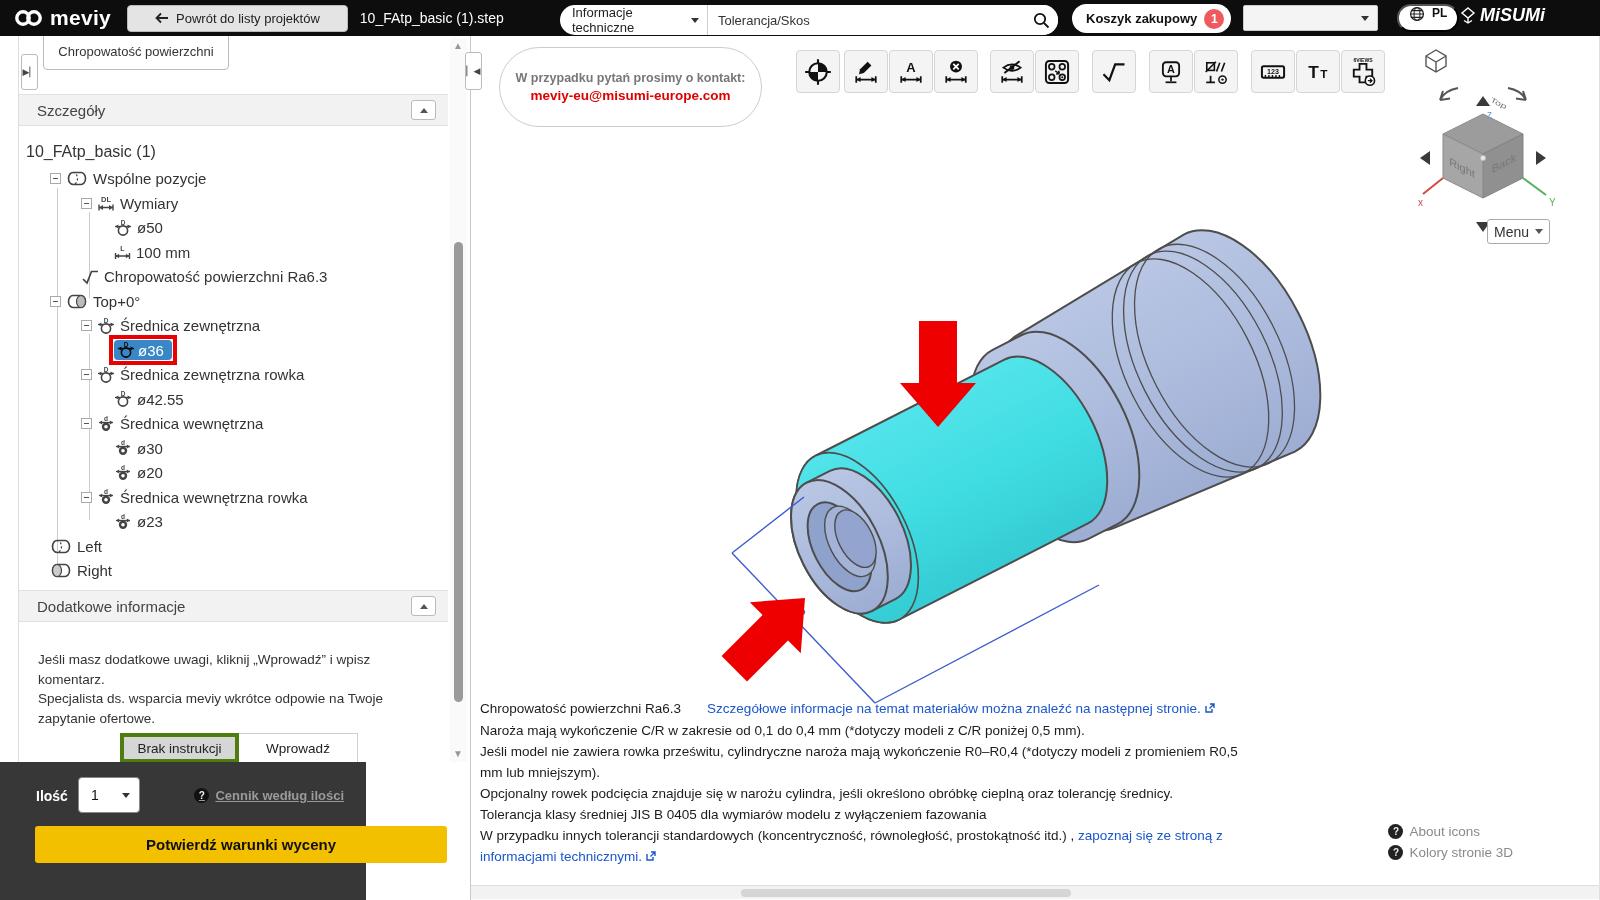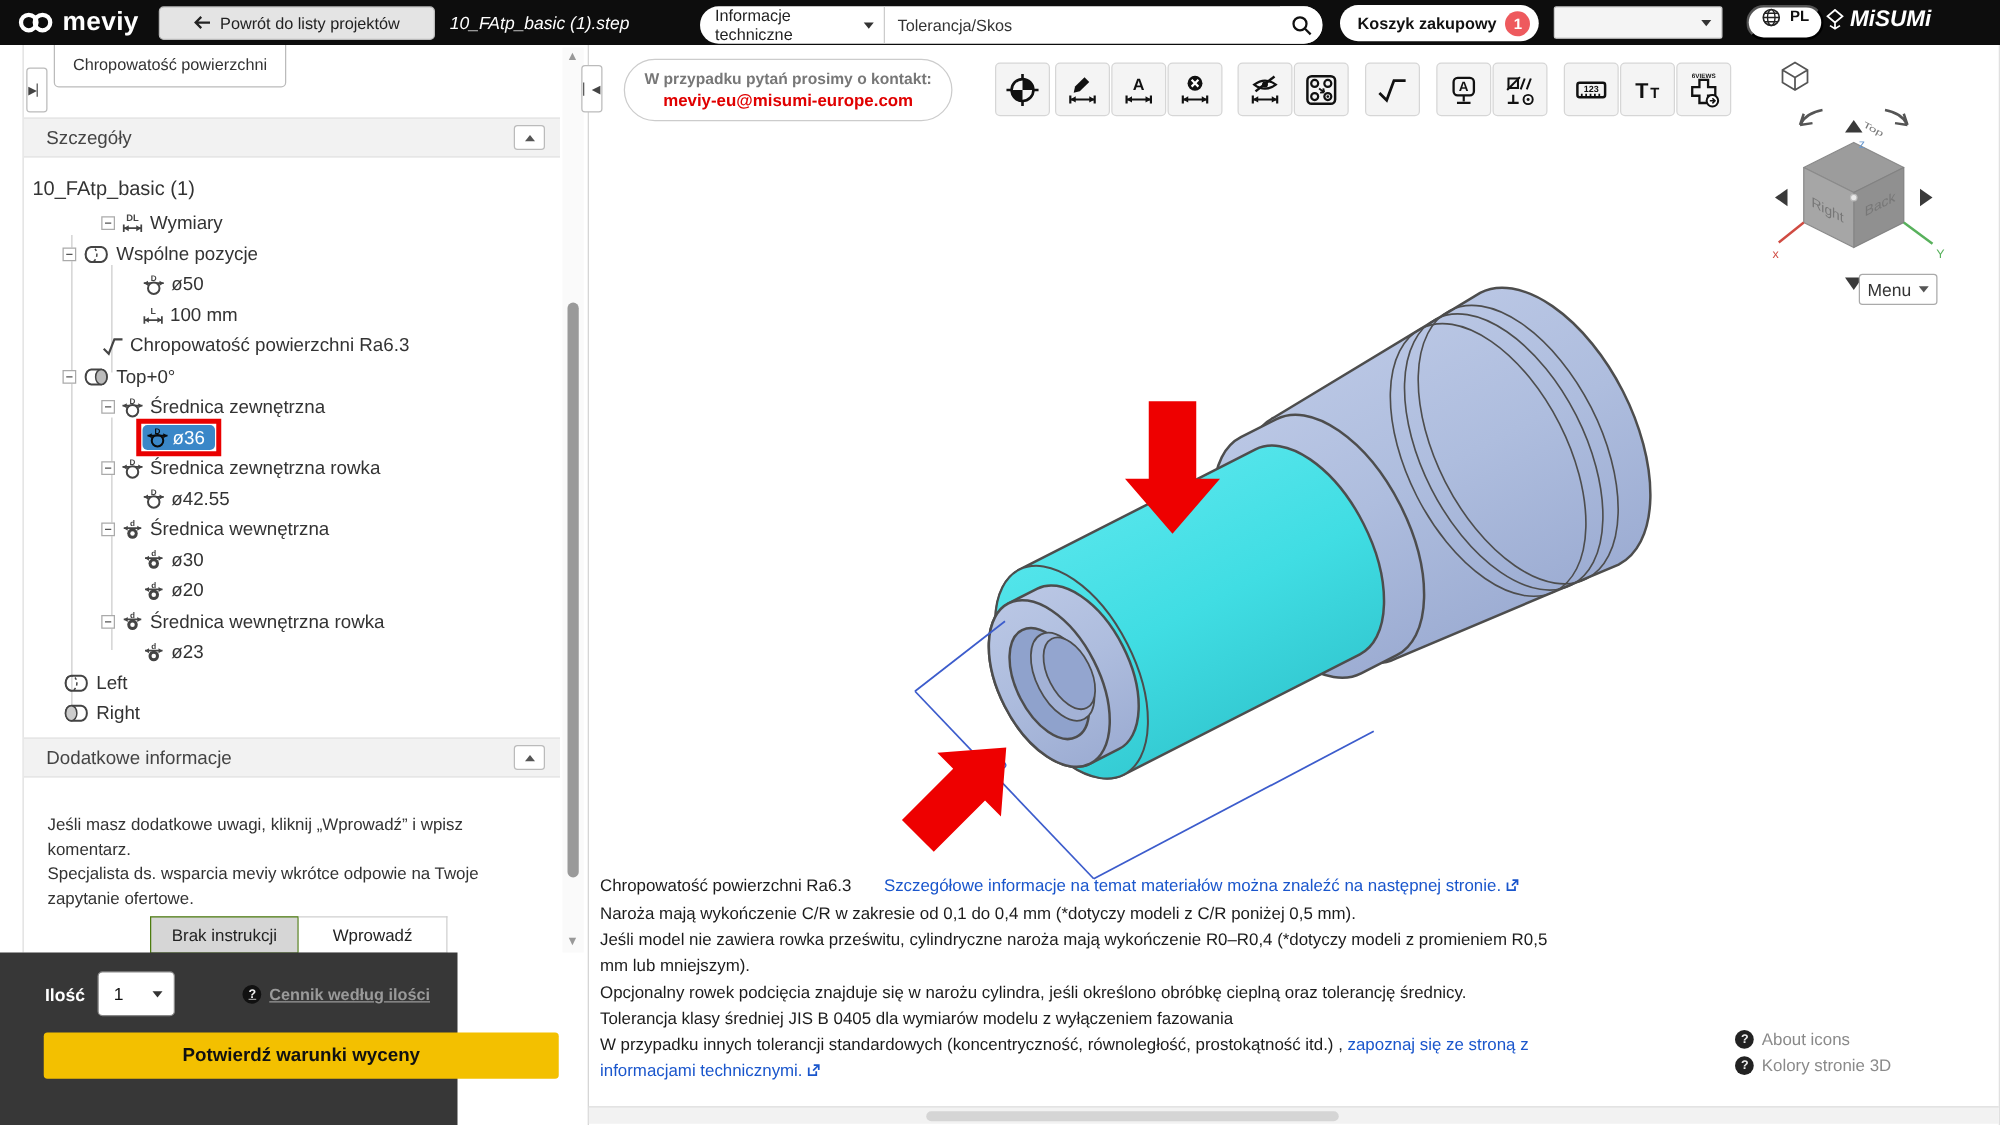--- a/index.html
+++ b/index.html
@@ -5,21 +5,21 @@
   * { margin:0; padding:0; box-sizing:border-box; }
   html,body { width:1600px; height:900px; background:#fff; font-family:"Liberation Sans", sans-serif; }
   .page { position:relative; width:1600px; height:900px; overflow:hidden; background:#fff; }
 
   
   .topbar { position:absolute; left:0; top:0; width:1600px; height:36px; background:#0d0d0d; z-index:50;
             display:flex; align-items:center; }
   .brand-left { display:flex; align-items:center; gap:4px; margin-left:12px; color:#fff; font-weight:bold; font-size:21px; letter-spacing:.3px;}
   .back-btn { margin-left:16px; height:27px; background:#e4e4e4; border:1px solid #bbb; border-radius:4px;
               font-size:13px; color:#222; display:flex; align-items:center; gap:7px; padding:0 27px; cursor:pointer;}
-  .filename { color:#fff; font-size:14px; margin-left:12px;font-style:italic; }
+  .filename { color:#fff; font-size:14px; margin-left:12px; }
   .search-pill { position:absolute; left:560px; top:5px; width:498px; height:30px; background:#fff; border-radius:15px;
                  display:flex; align-items:center; overflow:hidden; }
   .info-select { width:148px; height:100%; border-right:1px solid #ccc; font-size:13px; color:#222;
                  display:flex; align-items:center; justify-content:space-between; padding:0 8px 0 12px; cursor:pointer;}
   .chev { width:0; height:0; border-left:4px solid transparent; border-right:4px solid transparent; border-top:5px solid #333; }
   .search-input { flex:1; border:none; outline:none; font-size:13px; color:#333; padding:0 6px 0 10px; font-family:inherit;}
   .search-btn { width:34px; height:100%; background:#fff; border:none; display:flex; align-items:center; justify-content:center; cursor:pointer;}
   .cart-btn { position:absolute; left:1072px; top:4px; height:29px; background:#fff; border:none; border-radius:15px;
               font-size:13px; font-weight:bold; color:#111; display:flex; align-items:center; gap:7px; padding:0 7px 0 14px; cursor:pointer;}
   .cart-badge { width:20px; height:20px; border-radius:50%; background:#ee5a5e; color:#fff; font-size:12px; font-weight:bold;
@@ -53,21 +53,21 @@
   .expander::before { content:""; position:absolute; left:2px; top:4px; width:5px; height:1px; background:#555; }
   .ticon { margin-right:5px; flex:none; display:inline-flex; }
   .sel-wrap { outline:4px solid #e90000; outline-offset:1px; display:inline-flex; }
   .sel-chip { display:inline-flex; align-items:center; background:#3a87c8; border-radius:4px; padding:1px 8px 1px 3px; color:#fff; }
   .sel-chip .ticon { margin-right:3px; }
   .vline { position:absolute; width:1px; background:#ccc; }
 
   .addinfo-text { position:absolute; left:38px; top:614px; width:390px; font-size:13.5px; color:#333; line-height:1.45; }
   .tabs { position:absolute; left:120px; top:697px; display:flex; }
   .tab { width:119px; height:30px; font-size:13.5px; display:flex; align-items:center; justify-content:center; cursor:pointer;}
-  .tab.active { background:#d6d6d6; border:1px solid #4d7c0f; color:#222; }
+  .tab.active { background:#d6d6d6; border:4px solid #4d7c0f; color:#222; }
   .tab.inactive { background:#fff; border:1px solid #cfcfcf; border-left:none; color:#222; }
 
   
   .v-scroll { position:absolute; left:450px; top:2px; width:17px; height:724px; background:#fafafa; }
   .v-scroll .arrow { position:absolute; left:3px; width:10px; height:10px; color:#999; font-size:10px; line-height:10px; cursor:pointer;}
   .v-thumb { position:absolute; left:4px; top:204px; width:9px; height:460px; background:#9a9a9a; border-radius:5px; cursor:pointer;}
 
   
   .side-footer { position:absolute; left:0; top:726px; width:366px; height:138px; background:#373737; z-index:15; }
   .qty-label { position:absolute; left:36px; top:26px; color:#fff; font-size:14px; font-weight:bold; }
@@ -80,21 +80,21 @@
               display:flex; align-items:center; justify-content:center; text-decoration:none; flex:none;}
   .q-circle.dark { background:#222; }
   .confirm-btn { position:absolute; left:35px; top:64px; width:412px; height:37px; background:#f3c000; border:none;
                  border-radius:3px; font-size:15px; font-weight:bold; color:#111; cursor:pointer; font-family:inherit;}
 
   
   .canvas { position:absolute; left:470px; top:36px; width:1130px; height:864px; background:#fff;
             border-left:1px solid #c9c9c9; border-right:1px solid #e0e0e0; }
   .canvas-handle { position:absolute; left:-6px; top:16px; width:17px; height:38px; background:#fff; border:1px solid #bbb;
                    border-radius:3px; font-size:9px; color:#444; display:flex; align-items:center; justify-content:center; cursor:pointer; z-index:12;}
-  .contact-pill { position:absolute; left:28px; top:11px; width:263px; height:50px; background:#fff; border:1px solid #ccc;
+  .contact-pill { position:absolute; left:28px; top:11px; width:263px; height:80px; background:#fff; border:1px solid #ccc;
                   border-radius:40px; display:flex; flex-direction:column; align-items:center; justify-content:center; gap:3px;text-align:center;}
   .contact-line { font-size:12.5px; color:#777; font-weight:bold; }
   .contact-email { font-size:13.5px; color:#e00000; font-weight:bold; cursor:pointer;}
 
   .tb-btn { position:absolute; top:14px; width:44px; height:43px; background:#f4f4f4; border:1px solid #d6d6d6;
             border-radius:4px; display:flex; align-items:center; justify-content:center; cursor:pointer;}
   .tb-btn svg { display:block; }
 
   .menu-btn { position:absolute; left:1016px; top:183px; width:63px; height:25px; background:#fff; border:1px solid #aaa;
               border-radius:3px; font-size:14px; color:#333; display:flex; align-items:center; justify-content:center; gap:6px; cursor:pointer;}
@@ -190,41 +190,41 @@
     <i class="vline" style="left:57px; top:152px; height:378px;"></i>
     <i class="vline" style="left:89px; top:176px; height:86px;"></i>
     <i class="vline" style="left:89px; top:298px; height:186px;"></i>
 
     <div class="tree">
 
       <div class="trow root">
         <span>10_FAtp_basic (1)</span>
       </div>
 
+      <div class="trow l1">
+        <span class="expander"></span>
+        <span class="ticon">
+          <svg width="22" height="15" viewBox="0 0 22 15">
+              <path d="M7,1.5 H15 A4.5,6 0 0 1 15,13.5 H7 A4.5,6 0 0 1 7,1.5 Z" fill="none" stroke="#444" stroke-width="1.6"></path>
+              <ellipse cx="7" cy="7.5" rx="4.5" ry="6" fill="none" stroke="#444" stroke-width="1.2" stroke-dasharray="2,2"></ellipse>
+            </svg>
+        </span>
+        <span>Wspólne pozycje</span>
+      </div>
+
       <div class="trow l2">
         <span class="expander"></span>
         <span class="ticon">
           <svg width="18" height="17" viewBox="0 0 18 17">
               <text x="9" y="7" font-size="7.5" font-weight="bold" fill="#444" text-anchor="middle" font-family="Liberation Sans, sans-serif">DL</text>
               <path d="M2,12.5 H16 M2,9.5 V15.5 M16,9.5 V15.5" stroke="#444" stroke-width="1.4" fill="none"></path>
               <path d="M2,12.5 l4,-2.4 v4.8 Z M16,12.5 l-4,-2.4 v4.8 Z" fill="#444"></path>
             </svg>
         </span>
         <span>Wymiary</span>
-      </div>
-
-      <div class="trow l1">
-        <span class="expander"></span>
-        <span class="ticon">
-          <svg width="22" height="15" viewBox="0 0 22 15">
-              <path d="M7,1.5 H15 A4.5,6 0 0 1 15,13.5 H7 A4.5,6 0 0 1 7,1.5 Z" fill="none" stroke="#444" stroke-width="1.6"></path>
-              <ellipse cx="7" cy="7.5" rx="4.5" ry="6" fill="none" stroke="#444" stroke-width="1.2" stroke-dasharray="2,2"></ellipse>
-            </svg>
-        </span>
-        <span>Wspólne pozycje</span>
       </div>
 
       <div class="trow l3">
         <span class="ticon">
           <svg width="18" height="18" viewBox="0 0 18 18">
               <text x="9" y="6" font-size="6.5" font-weight="bold" fill="#444" text-anchor="middle" font-family="Liberation Sans, sans-serif">D</text>
               <path d="M1,7.5 H17" stroke="#444" stroke-width="1.3"></path>
               <path d="M1,7.5 l3.4,-2 v4 Z M17,7.5 l-3.4,-2 v4 Z" fill="#444"></path>
               <circle cx="9" cy="11.5" r="4.6" fill="#fff" stroke="#444" stroke-width="1.6"></circle>
             </svg>

